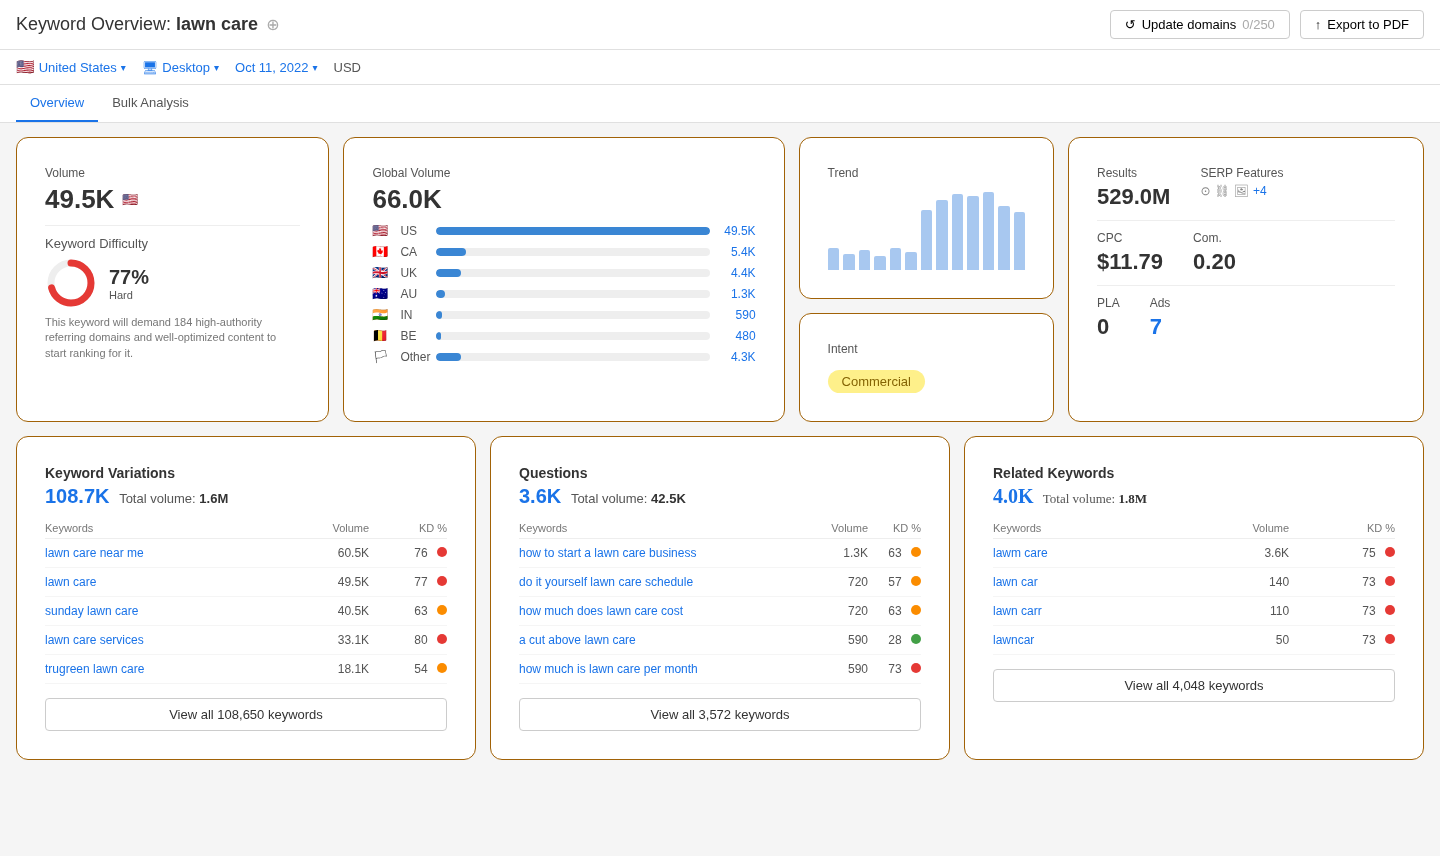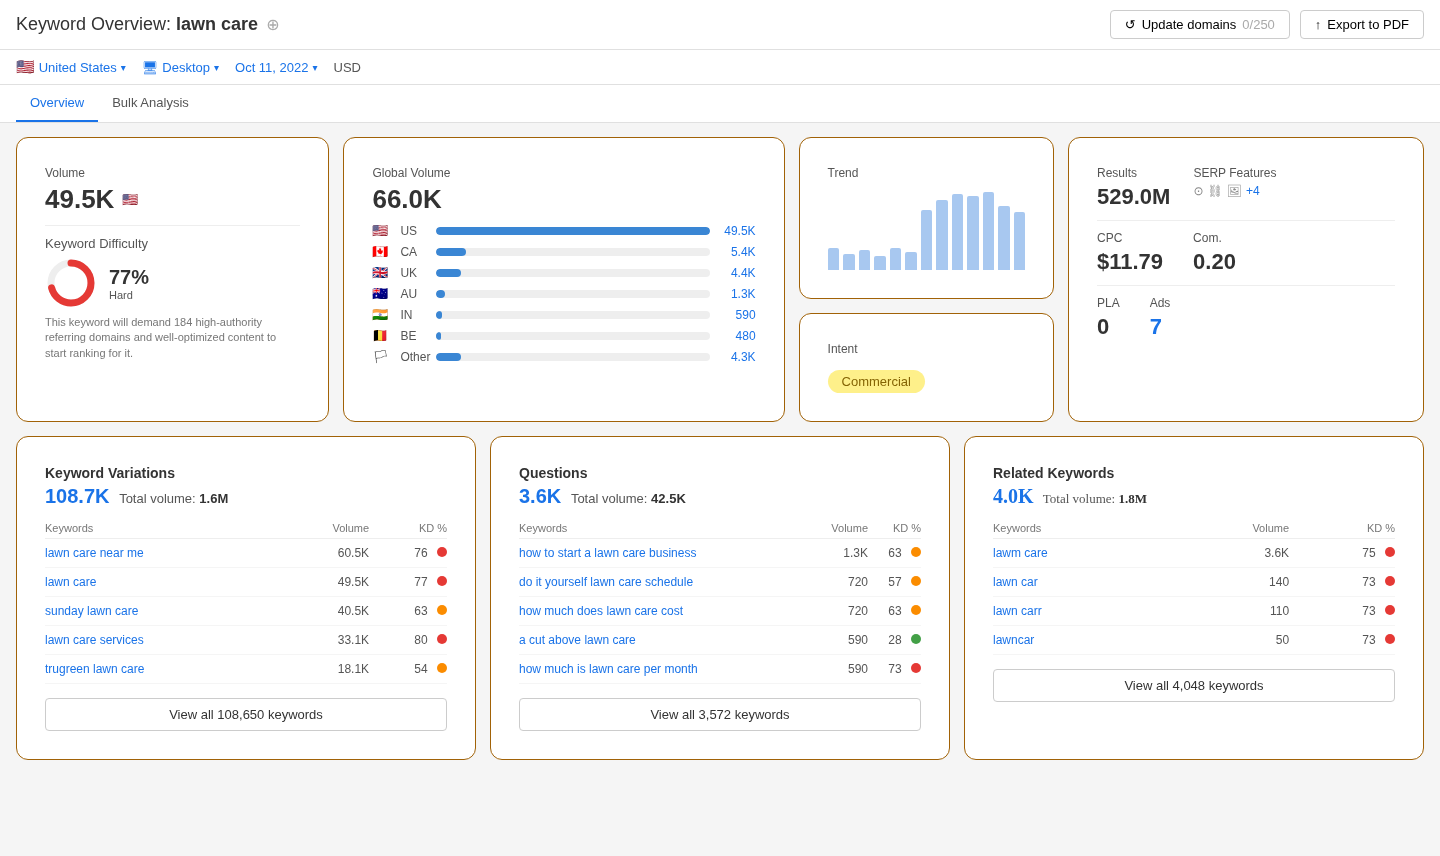--- a/index.html
+++ b/index.html
@@ -97,21 +97,21 @@
       border-radius: 12px;
       padding: 4px 14px;
       font-size: 13px;
       font-weight: 500;
       margin-top: 10px;
     }
     .trend-bars { display: flex; align-items: flex-end; gap: 4px; height: 80px; margin-top: 10px; }
     .trend-bar { background: #a8c8f0; border-radius: 2px 2px 0 0; flex: 1; }
 
     
-    .results-row { display: flex; gap: 23px; }
+    .results-row { display: flex; gap: 30px; }
     .results-block { }
     .results-icons { display: flex; align-items: center; gap: 4px; margin-top: 4px; font-size: 12px; color: #888; }
     .metric-label { font-size: 12px; color: #555; }
     .metric-value { font-size: 22px; font-weight: 700; margin-top: 4px; }
     .metric-value.blue { color: #1a73e8; }
 
     
     .card-kw-var { flex: 1; }
     .card-questions { flex: 1; }
     .card-related { flex: 1; }

